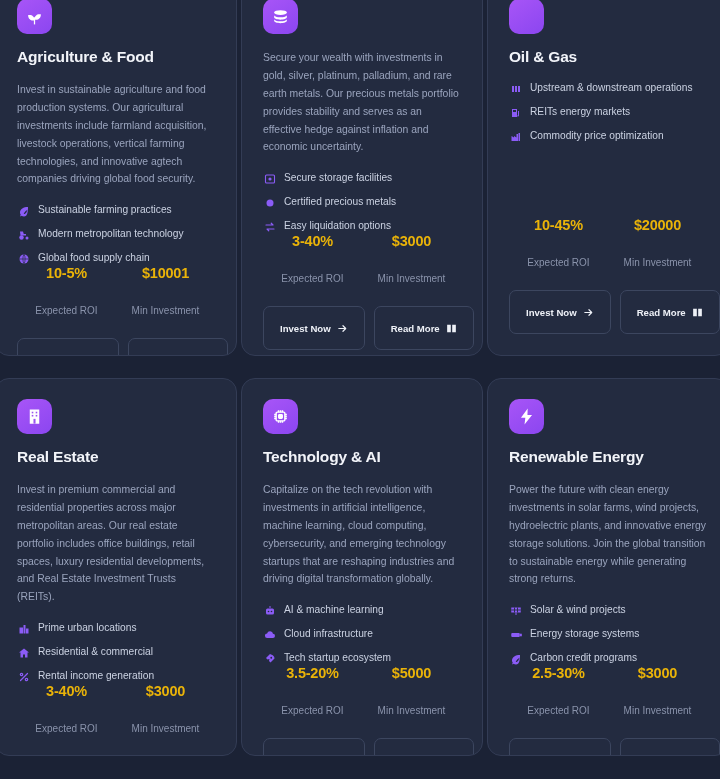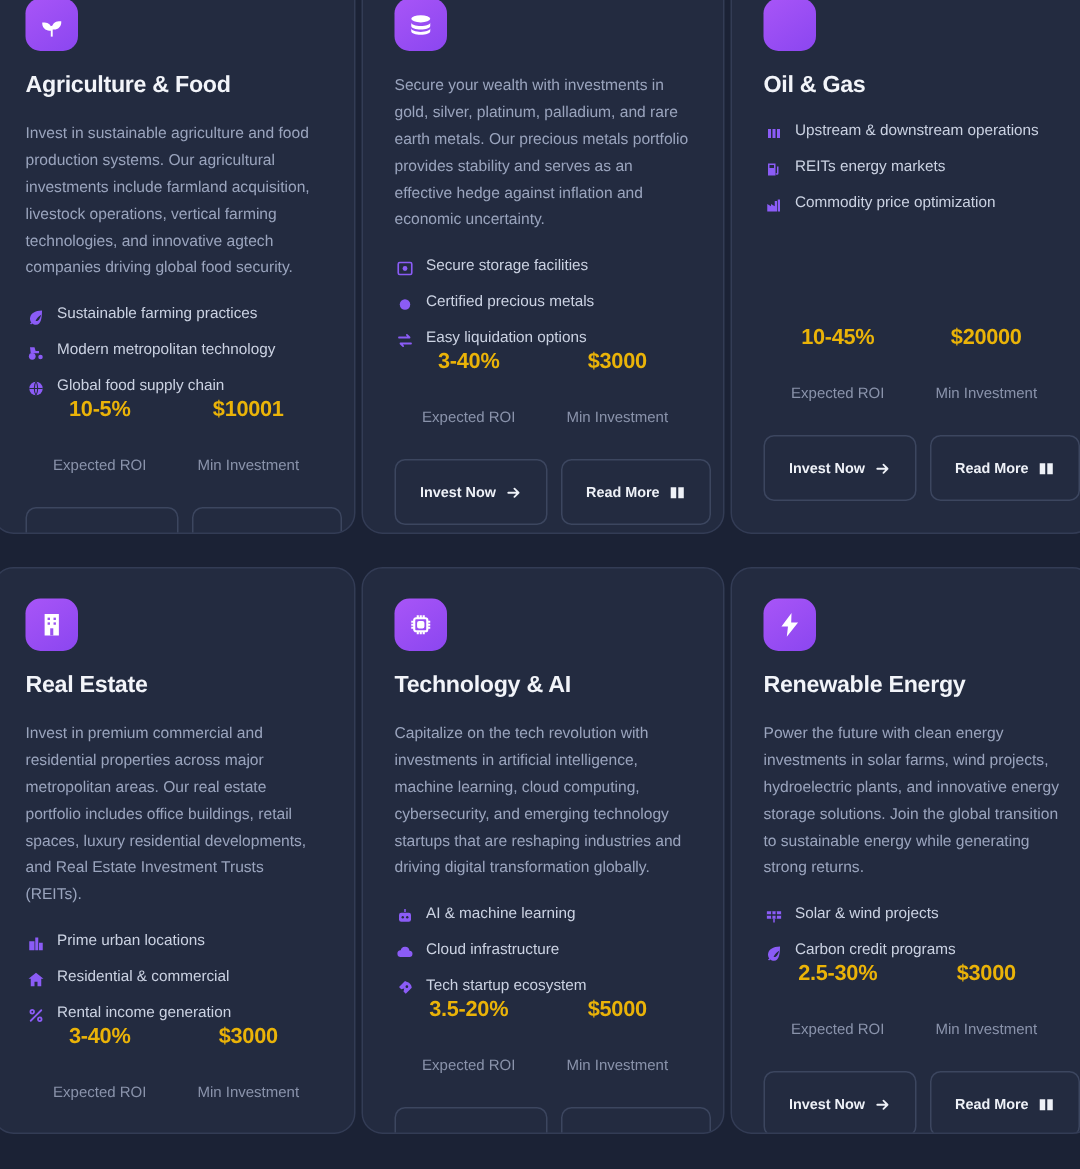--- a/index.html
+++ b/index.html
@@ -497,20 +497,29 @@
             <svg width="12" height="12" viewBox="0 0 24 24" fill="none" stroke="currentColor" stroke-width="1.8">
               <rect x="2.5" y="5" width="19" height="10" fill="currentColor" stroke="none"></rect>
               <path d="M2.5 10h19M9 5v10M15 5v10" stroke="#232b40"></path>
               <path d="M12 15v5" stroke="currentColor" stroke-width="2"></path>
             </svg>
           </span>
           <span>Solar &amp; wind projects</span>
         </li>
         <li class="feature">
           <span class="f-icon">
+            <svg width="12" height="12" viewBox="0 0 24 24" fill="none" stroke="currentColor" stroke-width="2.2">
+              <rect x="2.5" y="8" width="17" height="8" rx="2" fill="currentColor" stroke="none"></rect>
+              <rect x="20.5" y="10.5" width="2" height="3" fill="currentColor"></rect>
+            </svg>
+          </span>
+          <span>Energy storage systems</span>
+        </li>
+        <li class="feature">
+          <span class="f-icon">
             <svg width="12" height="12" viewBox="0 0 24 24" fill="currentColor">
               <path d="M20 4c-9 0-16 4-16 11 0 2 .7 3.7 1.8 5L4 21.4l1.4 1.4 1.5-1.5C8.3 22.3 10 23 12 23c7 0 8-10 8-19zm-8.6 13.6c2-4 5-6.6 7.6-8-1.8 5.4-4 9.6-7.6 8z"></path>
             </svg>
           </span>
           <span>Carbon credit programs</span>
         </li>
       </ul>
       <div class="stats">
         <div class="stat">
           <div class="stat-value">2.5-30%</div>

